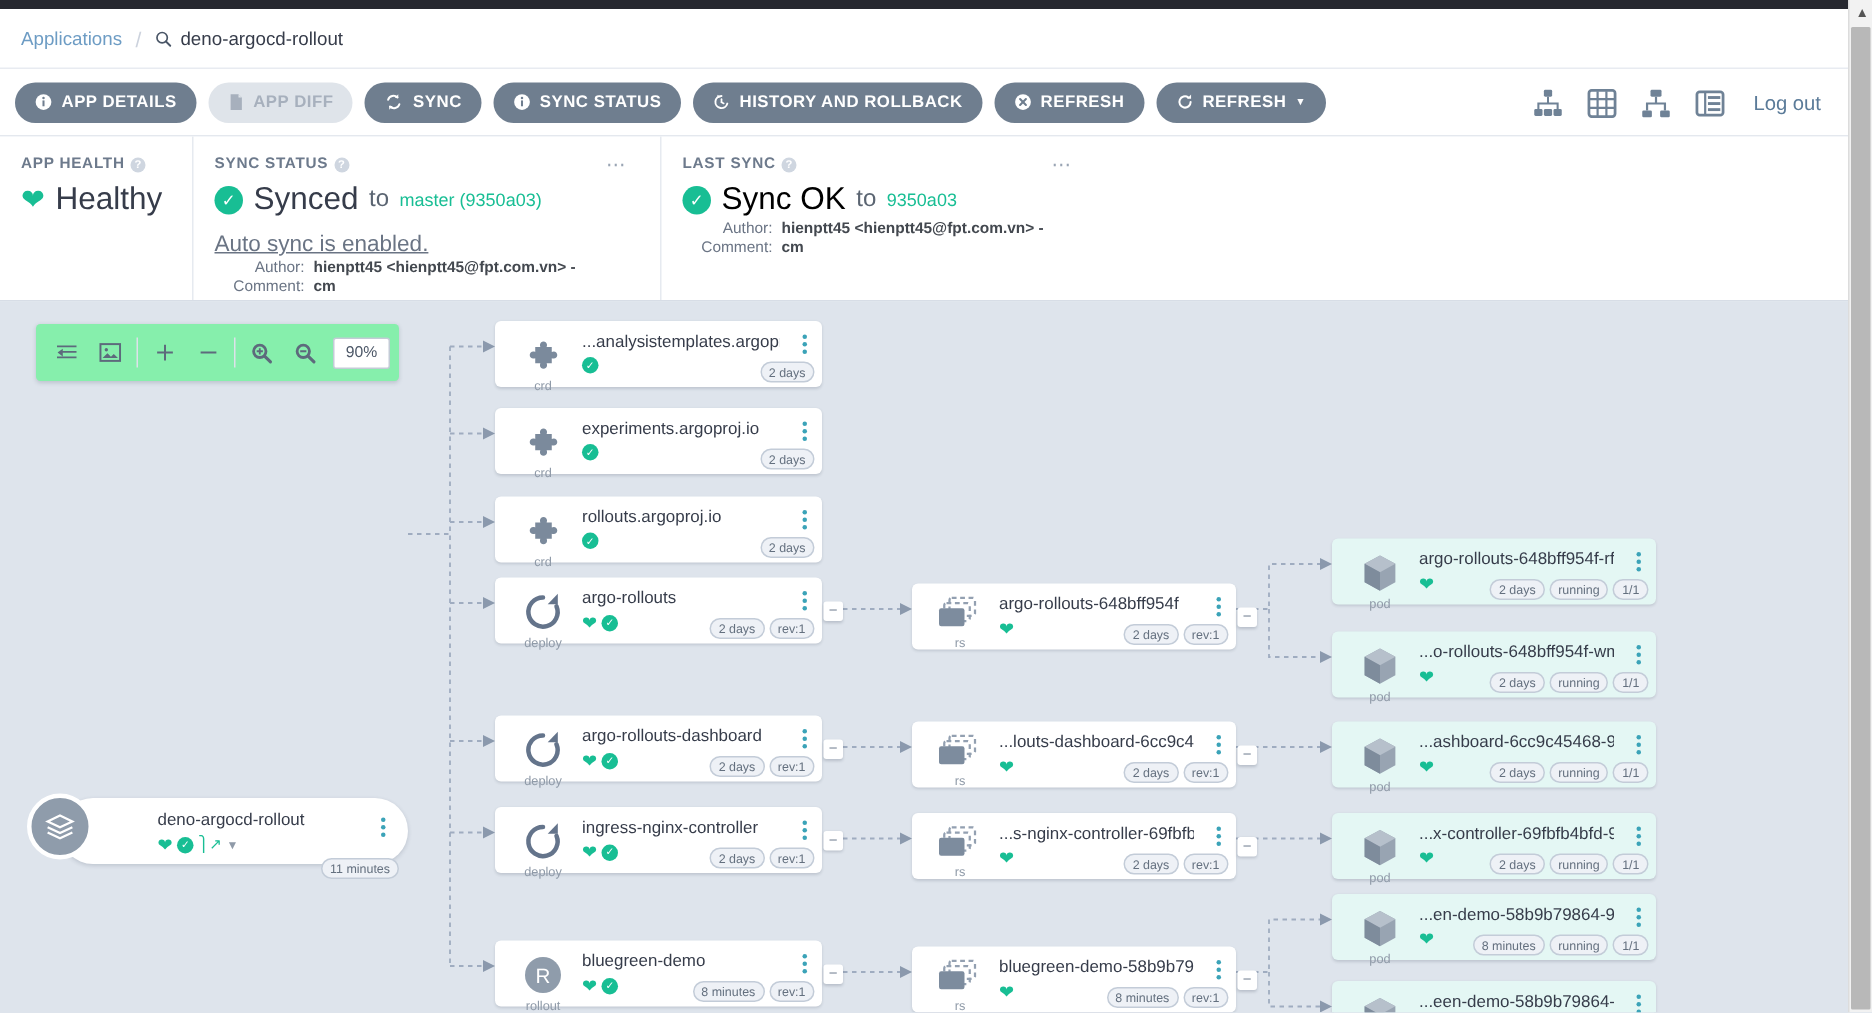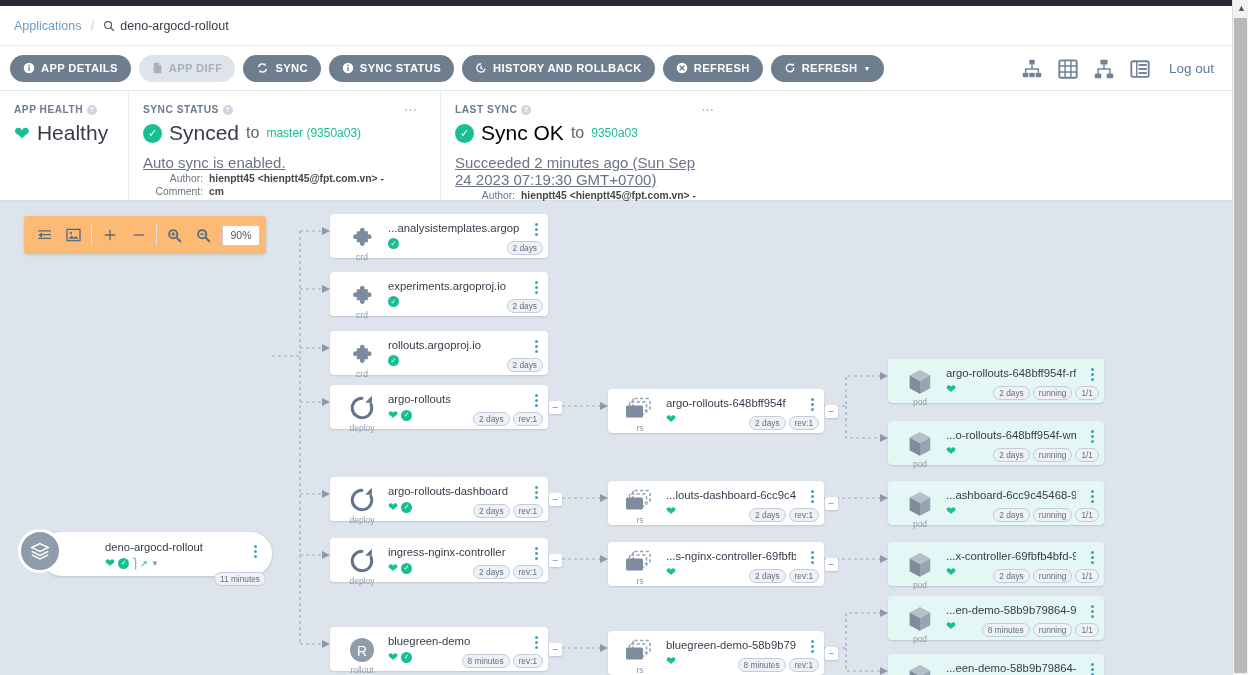--- a/index.html
+++ b/index.html
@@ -86,21 +86,21 @@
 
   
   .tree {
     position:absolute; top:201px; left:0; width:1232px; height:474px;
     background:#dee4ec; overflow:hidden;
   }
 
   
   .zoom-bar {
     position:absolute; left:24px; top:15px; height:38px;
-    background:#fdba74; border-radius:3px; display:flex; align-items:center;
+    background:#86efac; border-radius:3px; display:flex; align-items:center;
     padding:16px 6px; box-shadow:0 1px 3px rgba(40,50,70,.18); z-index:20;
   }
   .zb-item {
     width:29px; height:30px; display:flex; align-items:center; justify-content:center;
     color:#5d6a7c; cursor:pointer; font-size:15px;
   }
   .zb-div { width:1px; height:20px; background:#dde2ea; margin:0 3px; }
   .zb-level {
     width:38px; height:21px; border:1px solid #c3cbd6; border-radius:2px;
     display:flex; align-items:center; justify-content:center;
@@ -320,21 +320,20 @@
         <span>LAST SYNC</span>
         <span class="qmark">?</span>
       </div>
       <div class="panel-kebab">⋯</div>
       <div class="status-main">
         <span class="check-circle">✓</span>
         <span class="big green">Sync OK</span>
         <span class="to">to</span>
         <span class="rev">9350a03</span>
       </div>
-      <div class="sub-line">Succeeded 2 minutes ago (Sun Sep 24 2023 07:19:30 GMT+0700)</div>
       <div class="kv">
         <span class="k">Author:</span>
         <span class="v">hienptt45 &lt;hienptt45@fpt.com.vn&gt; -</span>
       </div>
       <div class="kv">
         <span class="k">Comment:</span>
         <span class="v">cm</span>
       </div>
     </div>
   </div>

